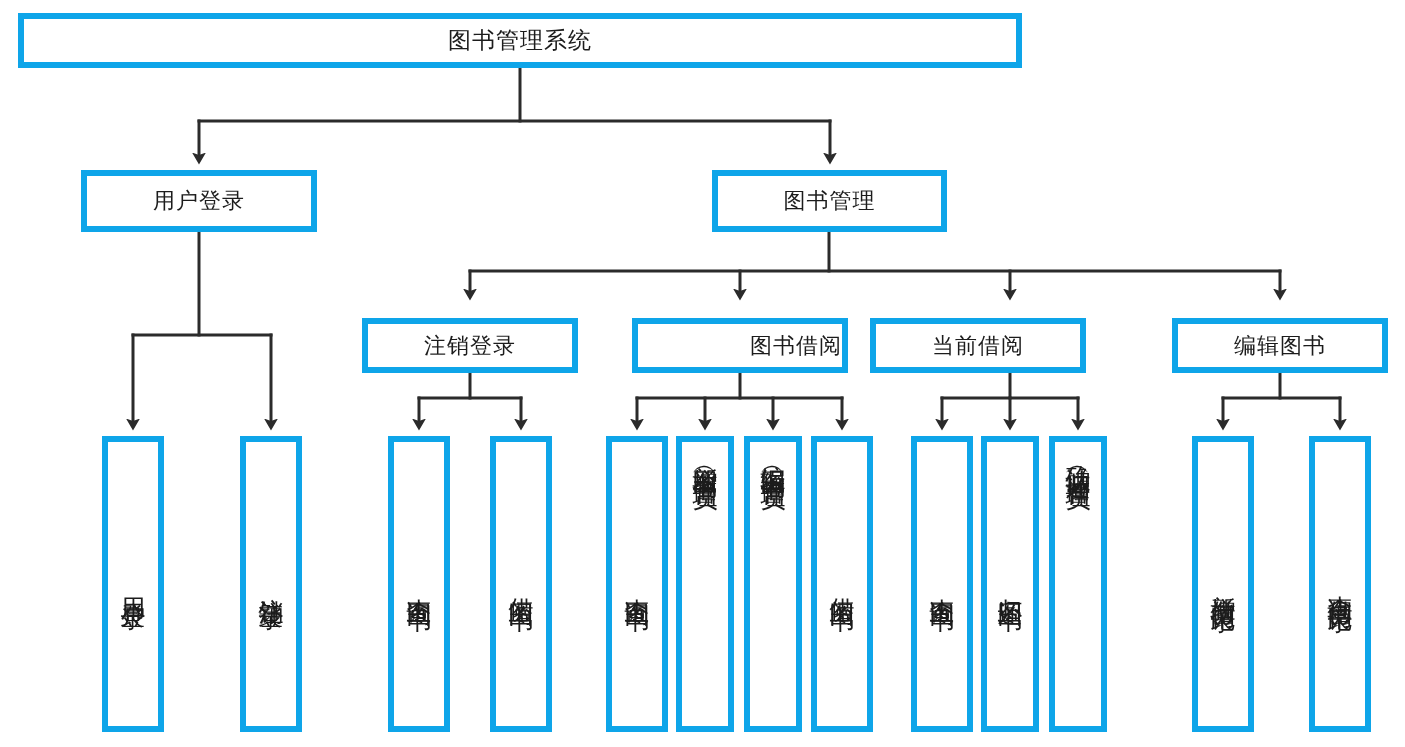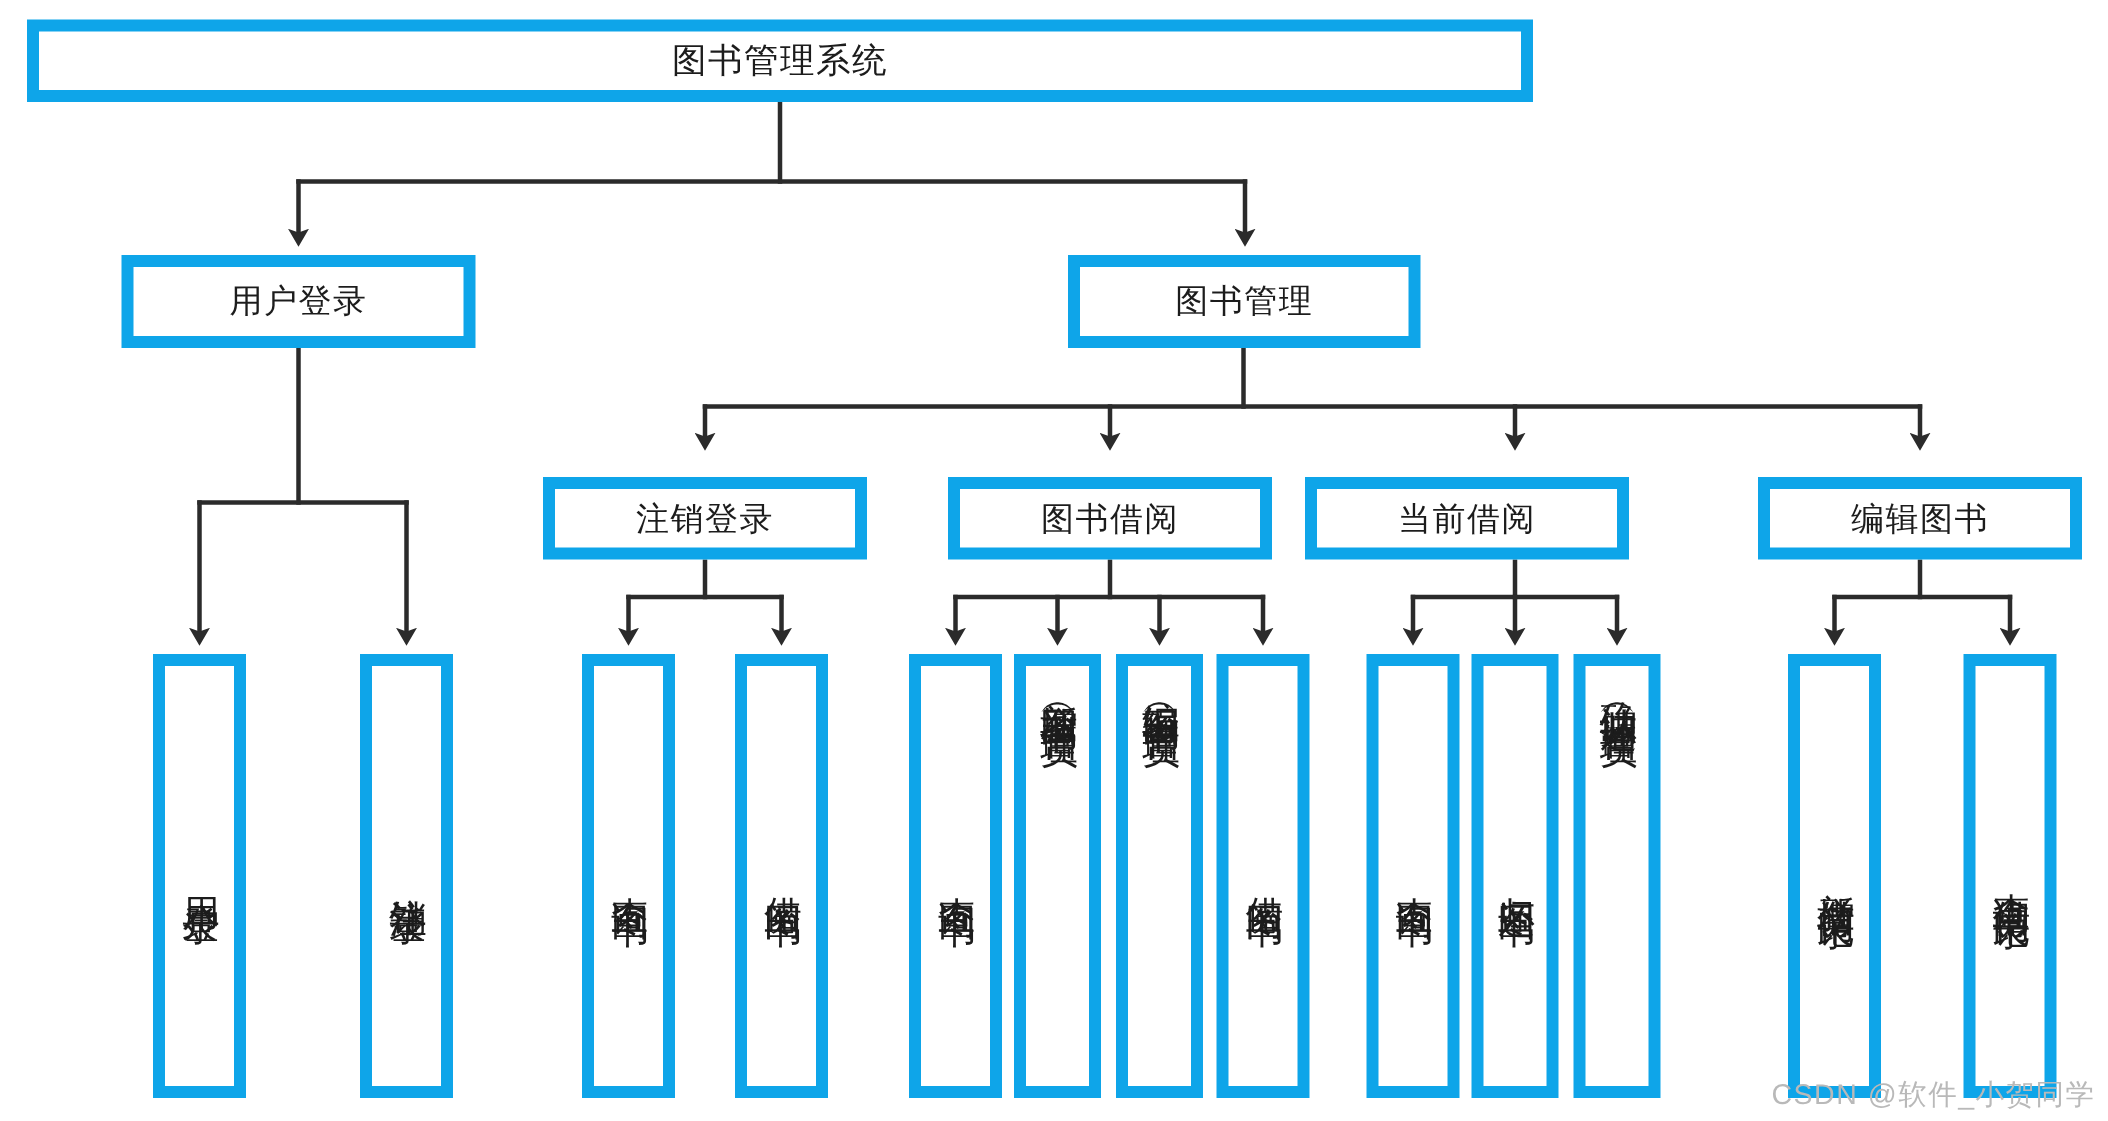--- a/index.html
+++ b/index.html
@@ -8,21 +8,21 @@
     font-family:"Liberation Sans","DejaVu Sans",sans-serif;
     overflow:hidden;
   }
   #stage{position:relative;width:1405px;height:747px;background:#fff;}
   svg.layer{position:absolute;left:0;top:0;width:1405px;height:747px;}
 
   .node{
     position:absolute;
     box-sizing:border-box;
     background:#ffffff;
-    border:8px solid #0ea5e9;
+    border:6px solid #0ea5e9;
     display:flex;
     align-items:center;
     justify-content:center;
     overflow:hidden;
   }
   .node .lbl{
     color:#1c1c1c;
     text-align:center;
     line-height:1.25;
     white-space:nowrap;
@@ -115,21 +115,21 @@
   <div class="node horiz" style="left:81px;top:170px;width:236px;height:62px;">
     <span class="lbl">用户登录</span>
   </div>
   <div class="node horiz" style="left:712px;top:170px;width:235px;height:62px;">
     <span class="lbl">图书管理</span>
   </div>
 
   <div class="node horiz" style="left:362px;top:318px;width:216px;height:55px;">
     <span class="lbl">注销登录</span>
   </div>
-  <div class="node horiz" style="left:632px;top:318px;width:216px;height:55px;">
+  <div class="node horiz" style="left:632px;top:318px;width:216px;height:55px;justify-content:flex-end;">
     <span class="lbl">图书借阅</span>
   </div>
   <div class="node horiz" style="left:870px;top:318px;width:216px;height:55px;">
     <span class="lbl">当前借阅</span>
   </div>
   <div class="node horiz" style="left:1172px;top:318px;width:216px;height:55px;">
     <span class="lbl">编辑图书</span>
   </div>
 
   <div class="node vert centered" style="left:102px;top:436px;width:62px;height:296px;">
@@ -169,15 +169,14 @@
     <span class="lbl">确认归还（管理员）</span>
   </div>
 
   <div class="node vert centered" style="left:1192px;top:436px;width:62px;height:296px;">
     <span class="lbl">新增借阅记录</span>
   </div>
   <div class="node vert centered" style="left:1309px;top:436px;width:62px;height:296px;">
     <span class="lbl">查询借阅记录</span>
   </div>
 
-  <div id="watermark">CSDN @软件_小贺同学</div>
 
 </div>
 
 </body></html>

